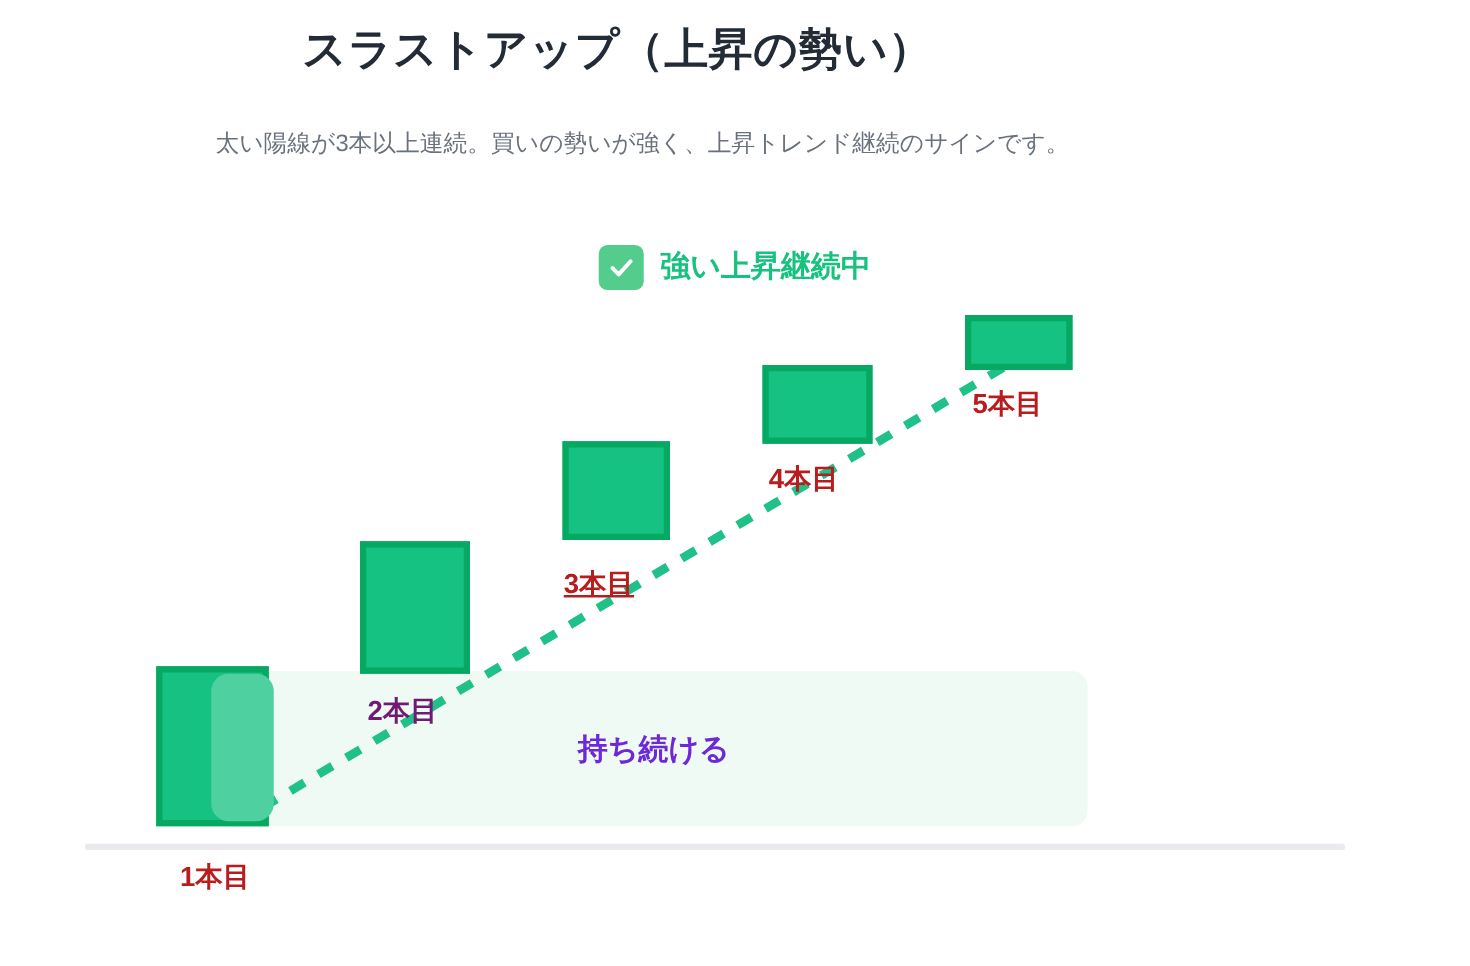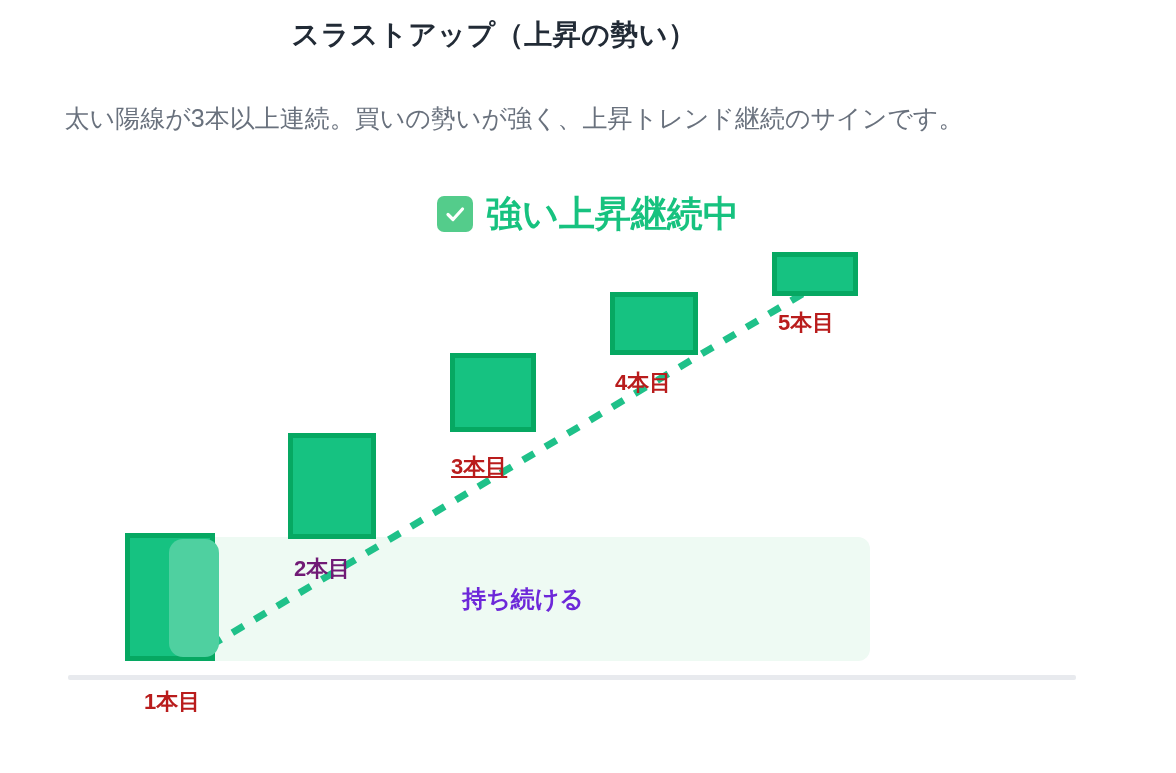--- a/index.html
+++ b/index.html
@@ -21,33 +21,33 @@
     inset: 0;
   }
 
   
   .title {
     position: absolute;
     left: 0;
     top: 16px;
     width: 988px;
     text-align: center;
-    font-size: 28px;
+    font-size: 35px;
     font-weight: bold;
     letter-spacing: 0.5px;
     color: #222b36;
     white-space: nowrap;
   }
   .subtitle {
     position: absolute;
     left: 0;
     top: 102px;
     width: 1028px;
     text-align: center;
-    font-size: 25px;
+    font-size: 19px;
     font-weight: normal;
     color: #69717d;
     white-space: nowrap;
   }
 
   
   .status-badge {
     position: absolute;
     left: 0;
     top: 196px;
@@ -62,21 +62,21 @@
     height: 36px;
     border-radius: 7px;
     background: #54cc8b;
     display: inline-flex;
     align-items: center;
     justify-content: center;
     flex: 0 0 auto;
   }
   .check-icon svg { display: block; }
   .status-text {
-    font-size: 36px;
+    font-size: 24px;
     font-weight: bold;
     color: #17c27f;
     white-space: nowrap;
     line-height: 1;
   }
 
   
   .chart {
     position: absolute;
     left: 0;

